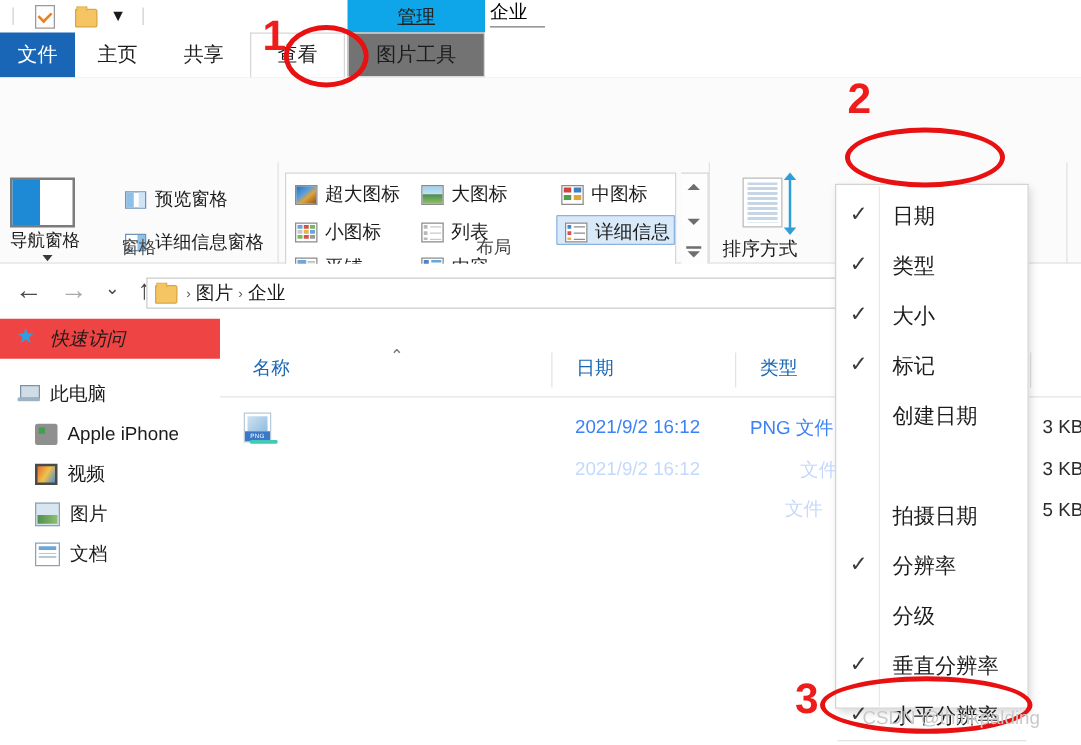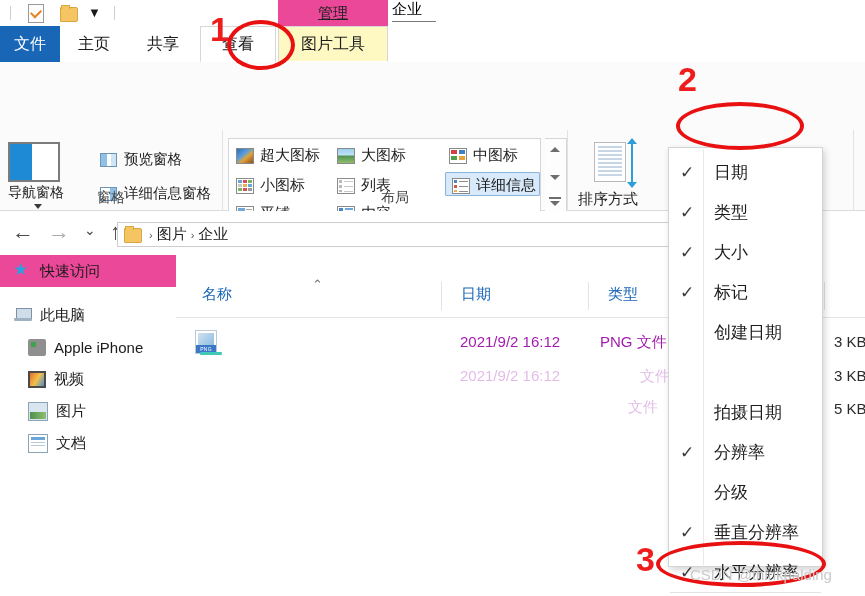--- a/index.html
+++ b/index.html
@@ -23,23 +23,23 @@
   .qat-dd{font-size:11px;color:#1a1a1a;}
 
   
   #tabstrip{left:0;top:26px;width:865px;height:36px;background:#ffffff;}
   .tab{height:36px;display:flex;align-items:center;justify-content:center;
        font-size:16px;color:#1c1c1c;cursor:default;}
   #tab-file{left:0;top:0;width:60px;background:#1866b5;color:#fff;}
   #tab-home{left:62px;top:0;width:64px;}
   #tab-share{left:128px;top:0;width:70px;}
   #tab-view{left:200px;top:0;width:76px;background:#fff;border:1px solid #d7d7d7;border-bottom:1px solid #fff;box-sizing:border-box;}
-  #tab-picture-tools{left:278px;top:0;width:110px;background:#fef9c3;border:1px solid #d7d7d7;border-bottom:1px solid #fff;box-sizing:border-box;}
+  #tab-picture-tools{left:278px;top:0;width:110px;background:#737373;border:1px solid #d7d7d7;border-bottom:1px solid #fff;box-sizing:border-box;}
   #tab-enterprise{left:392px;top:-26px;width:58px;height:26px;font-size:15px;}
-  #ctx-manage{left:278px;top:-26px;width:110px;height:26px;background:#ec4899;
+  #ctx-manage{left:278px;top:-26px;width:110px;height:26px;background:#0ea5e9;
       display:flex;align-items:center;justify-content:center;font-size:15px;color:#222;text-decoration:underline;}
 
   
   #ribbon{left:0;top:62px;width:865px;height:148px;background:#fbfbfb;border-bottom:1px solid #dcdcdc;}
   #ribbon-topline{left:0;top:62px;width:865px;height:1px;background:#d7d7d7;}
   .grp-sep{width:1px;background:#e2e2e2;top:68px;height:120px;}
   .grp-label{position:absolute;bottom:3px;font-size:14px;color:#444;text-align:center;}
 
   
   #nav-big{left:8px;top:80px;width:60px;height:66px;}
@@ -144,21 +144,21 @@
   .navbtn{font-size:22px;color:#4a4a4a;}
   #addrbox{left:117px;top:222px;width:560px;height:25px;border:1px solid #cccccc;background:#fff;box-sizing:border-box;
            display:flex;align-items:center;padding-left:6px;gap:4px;}
   .crumb{font-size:15px;color:#1a1a1a;}
   .crumbsep{font-size:11px;color:#555;}
 
   
   #sidebar{left:0;top:255px;width:176px;height:341px;background:#fff;border-right:1px solid #e2e2e2;}
   .sbitem{height:32px;display:flex;align-items:center;gap:8px;font-size:15px;color:#1b1b1b;white-space:nowrap;padding-left:14px;}
   .sbitem.indent{padding-left:28px;}
-  .sbitem.sel{background:#ec4899;}
+  .sbitem.sel{background:#ef4444;font-style:italic;}
   .sb-ico{width:18px;height:17px;flex:0 0 18px;position:relative;}
   .ico-star{background:none;}
   .ico-star:before{content:"★";position:absolute;left:-1px;top:-4px;font-size:17px;color:#2f9fe0;}
   .ico-baidu{background:#3c86f0;border-radius:3px;position:relative;}
   .ico-baidu:before{content:"";position:absolute;left:4px;top:3px;width:9px;height:9px;background:#fff;
      clip-path:polygon(0 60%,45% 0,100% 30%,55% 100%);}
   .ico-pc{background:none;}
   .ico-pc:before{content:"";position:absolute;left:2px;top:1px;width:14px;height:9px;background:#cfdde8;border:1px solid #7d93a5;}
   .ico-pc:after{content:"";position:absolute;left:0px;top:11px;width:18px;height:3px;background:#9fb2c2;border-radius:1px;}
   .ico-3d{background:linear-gradient(135deg,#5fd0e8,#1f9fc9);border-radius:2px;position:relative;}
@@ -178,21 +178,21 @@
 
   
   #filelist{left:176px;top:255px;width:689px;height:341px;background:#fff;}
   #colhdr{left:176px;top:275px;width:689px;height:42px;background:#fff;border-bottom:1px solid #e5e5e5;}
   .colh{position:absolute;top:10px;font-size:15px;color:#1866b5;}
   .colline{position:absolute;top:282px;width:1px;height:28px;background:#e3e3e3;}
   .sortcaret{position:absolute;color:#777;font-size:13px;}
 
   .frow{position:absolute;height:34px;display:flex;align-items:center;}
   .fname{font-size:15.5px;color:#111;white-space:nowrap;}
-  .fmeta{position:absolute;font-size:15px;color:#a21caf;white-space:nowrap;}
+  .fmeta{position:absolute;font-size:15px;color:#3b82f6;white-space:nowrap;}
   .pngico{width:22px;height:24px;background:#fff;border:1px solid #b9c9d6;position:relative;box-sizing:border-box;}
   .pngico:before{content:"";position:absolute;left:2px;top:2px;right:2px;height:12px;
      background:linear-gradient(135deg,#cfe2f2,#8fbde0);}
   .pngico:after{content:"PNG";position:absolute;left:0;right:0;bottom:0;height:8px;background:#3c78c8;color:#fff;
      font-size:5px;line-height:8px;text-align:center;letter-spacing:.3px;font-family:"Liberation Sans",sans-serif;}
   .ghost{opacity:.30;}
   .ghost2{opacity:.16;}
   .tealbar{position:absolute;width:22px;height:3px;background:#3fc9b6;border-radius:1px;}
 
   

